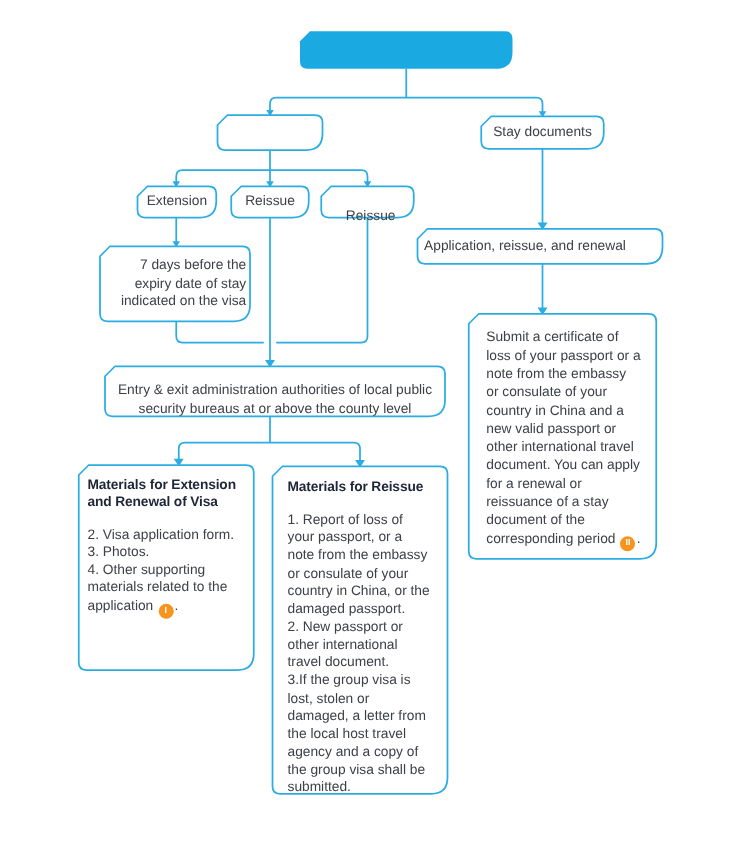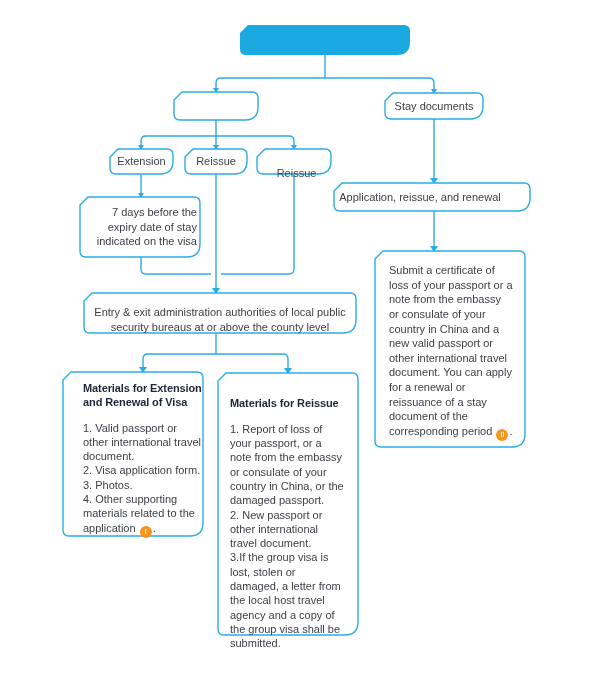--- a/index.html
+++ b/index.html
@@ -77,29 +77,28 @@
   <div class="node-label" style="left:185px;top:149px;width:62px;height:25px;line-height:25px;">Reissue</div>
 
   <div class="node-label" style="left:257px;top:161px;width:79px;height:25px;line-height:25px;">Reissue</div>
 
   <div class="node-label" style="left:322px;top:183px;width:196px;height:28px;line-height:28px;">Application, reissue, and renewal</div>
 
   <div class="node-label center-flex" style="left:83px;top:199px;width:114px;height:56px;text-align:right;">7 days before the expiry date of stay indicated on the visa</div>
 
   <div class="node-label center-flex" style="left:80px;top:295px;width:280px;height:50px;">Entry &amp; exit administration authorities of local public security bureaus at or above the county level</div>
 
-  <div class="panel" style="left:72px;top:372px;width:140px;height:134px;padding:10px 9px 8px 11px;box-sizing:border-box;">
+  <div class="panel" style="left:59px;top:372px;width:140px;height:134px;padding:10px 9px 8px 11px;box-sizing:border-box;">
     <p class="panel-title">Materials for Extension and Renewal of Visa</p>
-    <div class="item">1. Valid passport or other international travel document.</div>
     <div class="item">2. Visa application form.</div>
     <div class="item">3. Photos.</div>
     <div class="item"><span>4. Other supporting materials related to the application </span><span class="badge"><span>I</span></span><span>.</span></div>
   </div>
 
-  <div class="panel" style="left:218px;top:373px;width:140px;height:262px;padding:24px 12px 8px 12px;box-sizing:border-box;">
+  <div class="panel" style="left:218px;top:373px;width:140px;height:262px;padding:11px 12px 8px 12px;box-sizing:border-box;">
     <p class="panel-title">Materials for Reissue</p>
     <div class="item">1. Report of loss of your passport, or a note from the embassy or consulate of your country in China, or the damaged passport.</div>
     <div class="item">2. New passport or other international travel document.</div>
     <div class="item">3.If the group visa is lost, stolen or damaged, a letter from the local host travel agency and a copy of the group visa shall be submitted.</div>
   </div>
 
   <div class="panel" style="left:375px;top:251px;width:150px;height:196px;padding:12px 12px 8px 14px;box-sizing:border-box;line-height:1.33;">
     <span>Submit a certificate of loss of your passport or a note from the embassy or consulate of your country in China and a new valid passport or other international travel document. You can apply for a renewal or reissuance of a stay document of the corresponding period </span><span class="badge"><span>II</span></span><span>.</span>
   </div>
 

